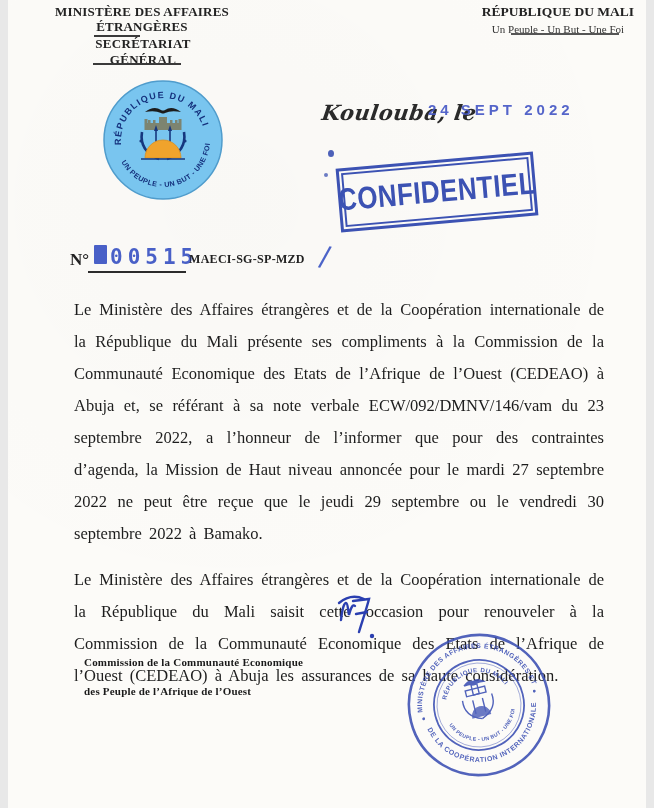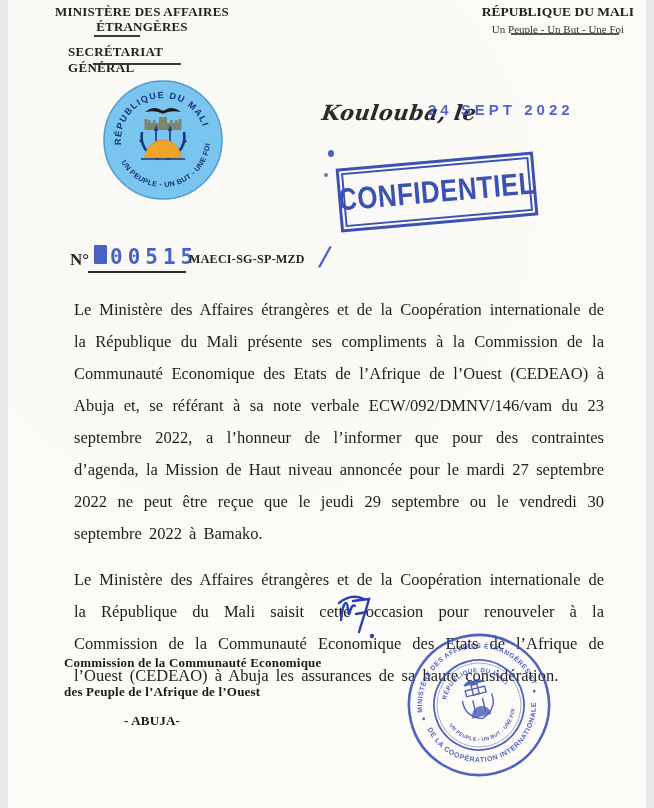--- a/index.html
+++ b/index.html
@@ -13,21 +13,21 @@
 
   
   .scan-edge { left:648px; top:36px; width:2px; height:712px;
     background:linear-gradient(to bottom,#6e6e6e,#8b8b8b 78%,rgba(140,140,140,0)); }
 
   
   .hdr-left { left:16px; top:4px; width:236px; text-align:center;
     font-weight:bold; font-size:13px; line-height:15px; letter-spacing:0.2px; color:#222; }
   .hdr-rule { height:2px; background:#3a3a3a; }
   .rule-1 { left:86px; top:35px; width:46px; }
-  .secretariat { left:60px; top:44px; width:150px; text-align:left;
+  .secretariat { left:60px; top:36px; width:150px; text-align:center;
     font-weight:bold; font-size:13px; color:#222; letter-spacing:0.3px; }
   .rule-2 { left:85px; top:63px; width:88px; }
   .hdr-right { left:470px; top:4px; width:160px; text-align:center; color:#222; }
   .hdr-right .republic { font-weight:bold; font-size:13.5px; }
   .hdr-right .motto { font-size:11px; margin-top:3px; color:#333; }
   .rule-3 { left:503px; top:33px; width:108px; height:2px; background:#555; }
 
   
   .place { left:314px; top:100px; font-family:"DejaVu Serif", serif;
     font-style:italic; font-weight:bold; font-size:21px; color:#2a2a2a;
@@ -57,21 +57,21 @@
   .ref-slash { left:312px; top:238px; font-size:34px; font-weight:bold;
     color:#3a54c4; transform:rotate(10deg); opacity:0.9; }
 
   
   .body-text { left:62px; top:290px; width:538px; }
   .body-text p { margin:4px; text-align:justify; font-size:16.5px; line-height:32px;
     word-spacing:3px; color:#1d1d1d; }
   .body-text p + p { margin-top:14px; }
 
   
-  .recipient { left:56px; top:648px; font-weight:bold; font-size:13px;
+  .recipient { left:76px; top:648px; font-weight:bold; font-size:11px;
     line-height:29px; color:#1a1a1a; letter-spacing:0.2px; }
   .recipient .abuja { padding-left:60px; }
 
   
   .seal-svg { left:93px; top:78px; }
   .paraph-svg { left:328px; top:590px; }
   .round-stamp-svg { left:396px; top:630px; transform:rotate(-14deg); opacity:0.88; }
 </style>
 </head>
 <body>
@@ -160,21 +160,20 @@
       <path d="M5,30 C6,20 8,13 10,13 C12,13 12,21 13,25 C15,17 17,14 19,16"></path>
       <path d="M17,11 L33,9 C31,17 27,29 23,42"></path>
       <path d="M20,24 L31,22"></path>
     </g>
     <circle cx="36" cy="46" r="2.2" fill="#2b3fb0"></circle>
   </svg>
 
   <div class="abs recipient">
     <div>Commission de la Communauté Economique</div>
     <div>des Peuple de l’Afrique de l’Ouest</div>
-    <div class="abuja">- ABUJA-</div>
   </div>
 
   <svg class="abs round-stamp-svg" width="150" height="150" viewBox="-75 -75 150 150">
     <g stroke="#3b4fb3" fill="none">
       <circle r="70" stroke-width="2.6"></circle>
       <circle r="45" stroke-width="1.8"></circle>
       <circle r="42" stroke-width="0.8" opacity="0.6"></circle>
     </g>
     <path id="stOutTop" d="M -57,0 A 57,57 0 0 1 57,0" fill="none"></path>
     <path id="stOutBot" d="M -57,0 A 57,57 0 0 0 57,0" fill="none"></path>

